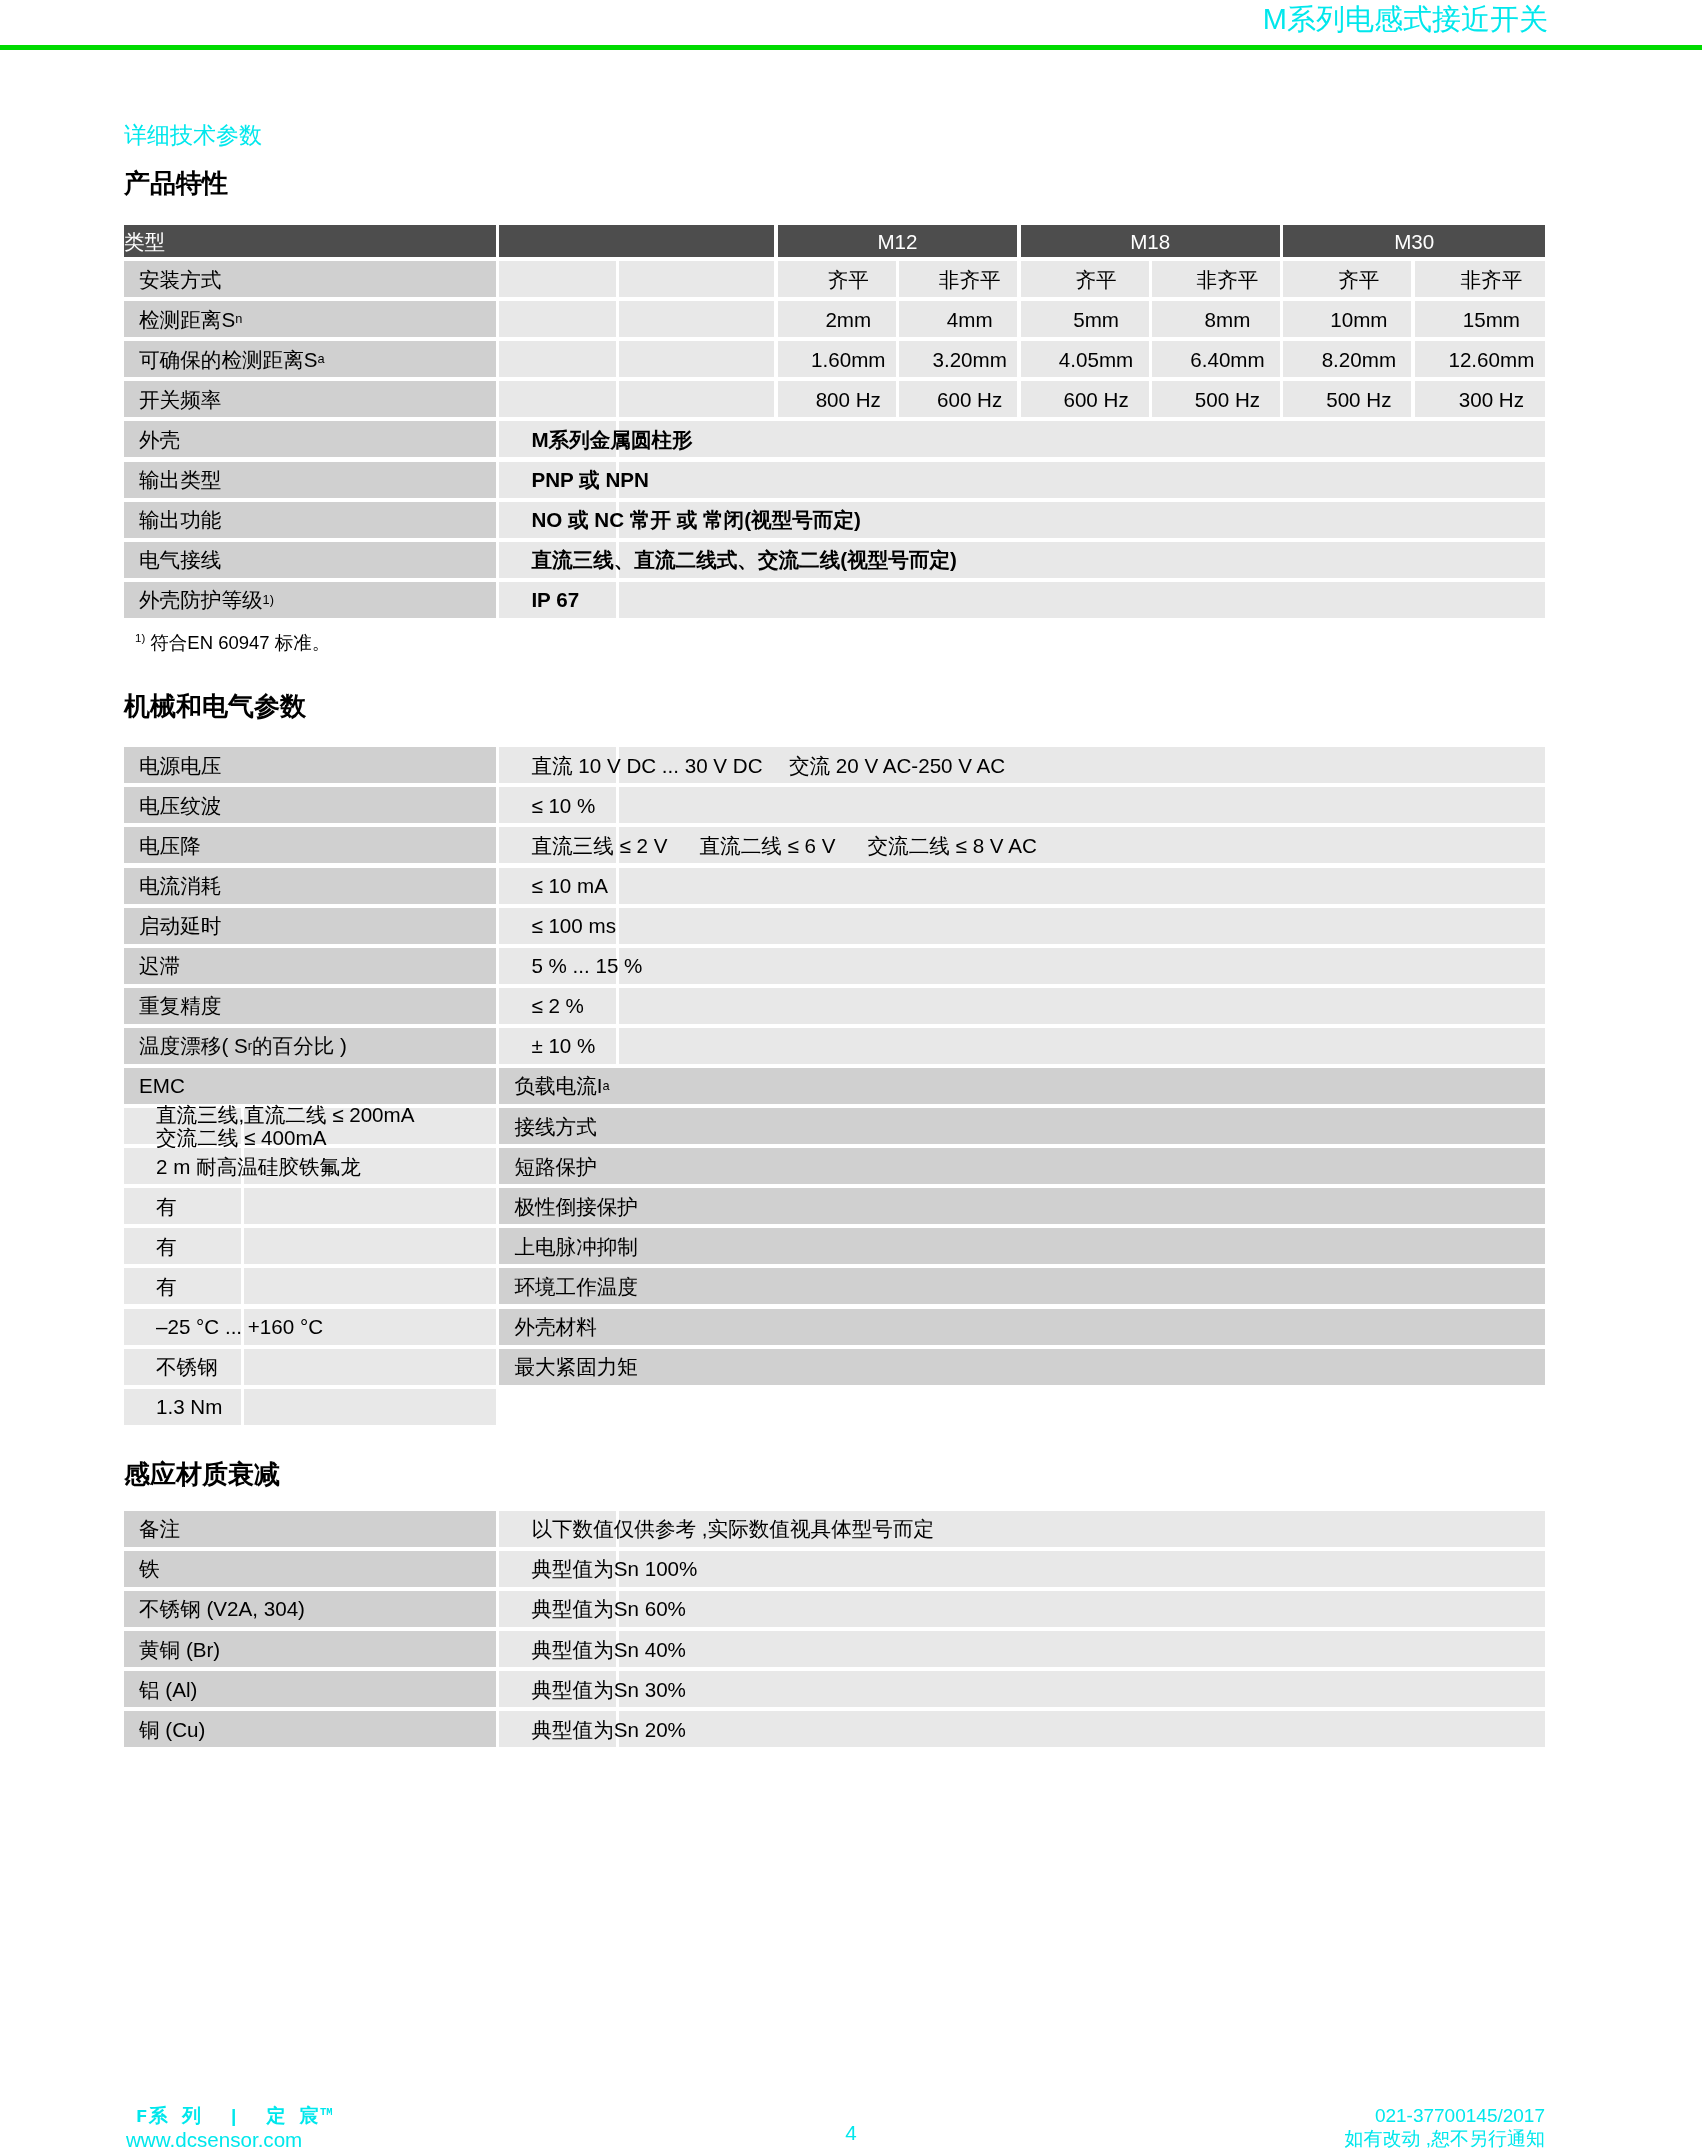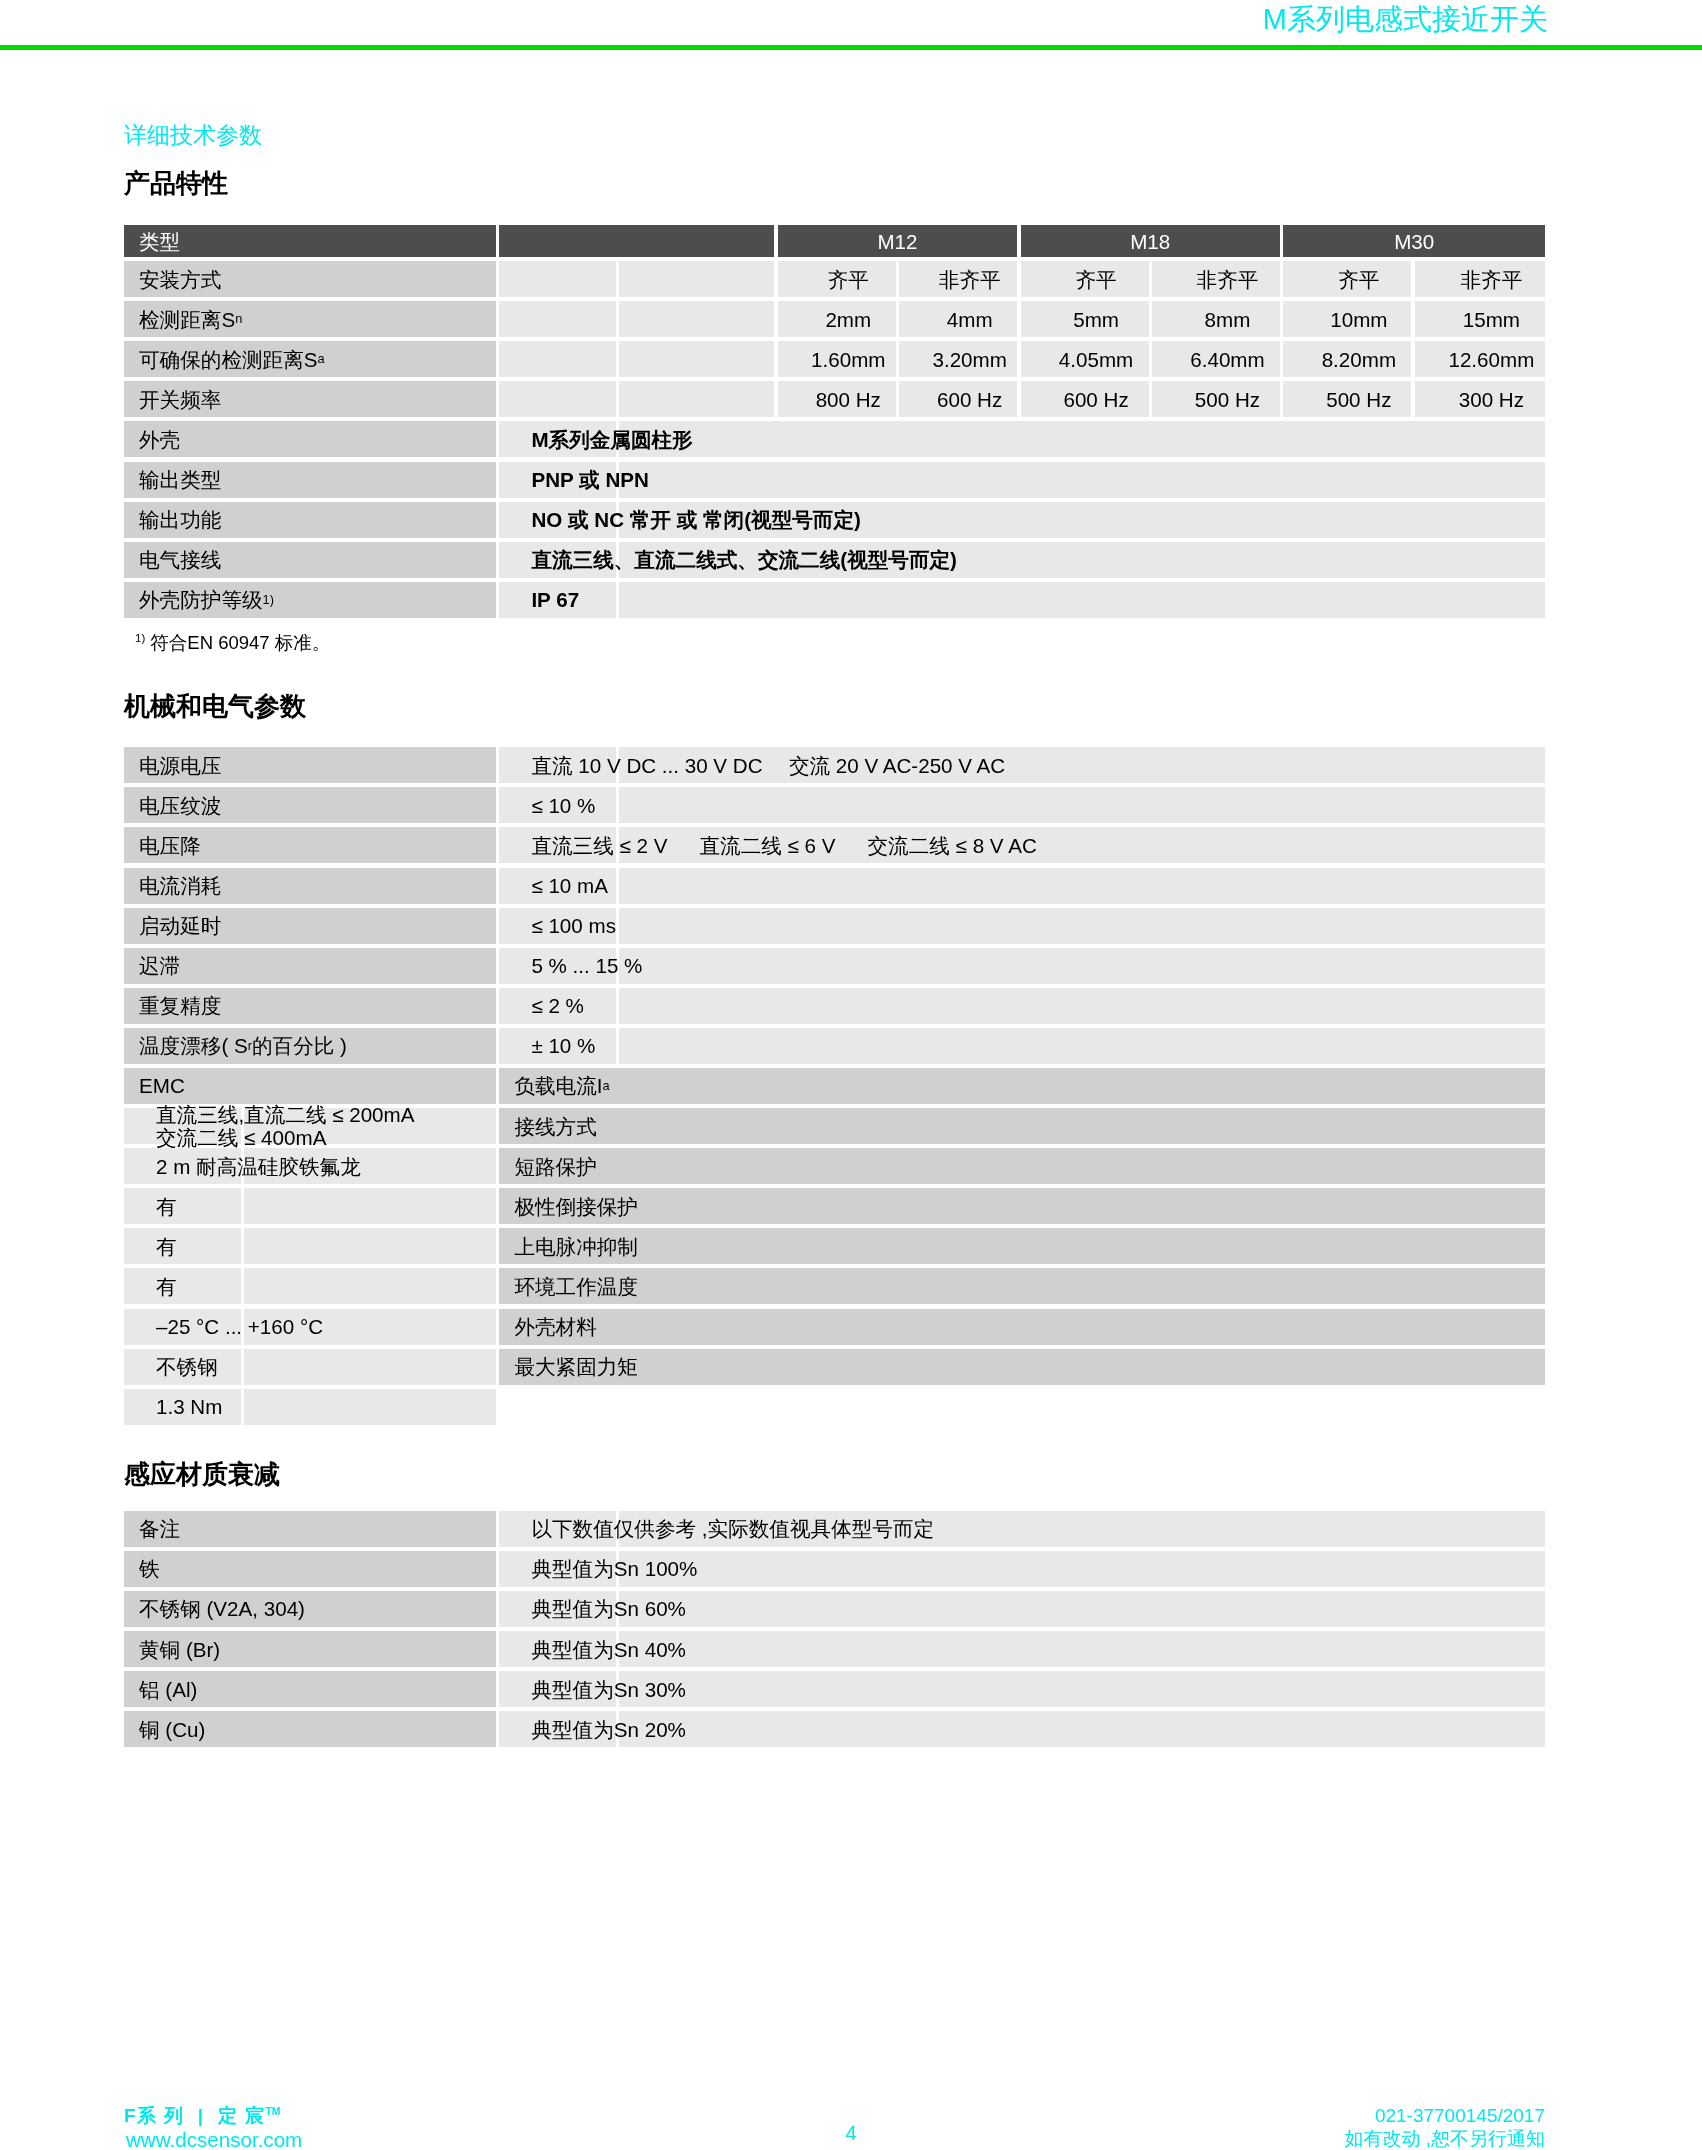--- a/index.html
+++ b/index.html
@@ -17,35 +17,35 @@
   .h-material{margin-top:34px;}
 
   .grid{display:grid;width:1421px;column-gap:3.4px;row-gap:4.1px;}
   .grid8{grid-template-columns:372px 275px 118px 118px 128px 128px 128px 1fr;grid-template-rows:32px repeat(9,36px);margin-top:27.5px;}
   .grid2{grid-template-columns:372px 1fr;grid-auto-rows:36px;}
   .t2{margin-top:26px;}
   .t3{margin-top:22px;}
 
   .cell{display:flex;align-items:center;font-size:20.6px;line-height:23px;white-space:pre-wrap;}
   .hd{background:#4D4D4D;color:#fff;}
-  .hd-label{padding-left:15px;}
+  .hd-label{}
   .hd-group{justify-content:center;}
   .span2{grid-column:span 2;}
   .lab{background:#D0D0D0;padding-left:15px;}
   .val{background:#E8E8E8;justify-content:center;padding-left:23px;}
   .valL{background:#E8E8E8;justify-content:flex-start;padding-left:32px;}
   .merge{grid-column:2 / -1;font-weight:bold;}
   
   .seam{background-image:linear-gradient(to right,rgba(255,255,255,0) 0px,rgba(255,255,255,0) 117px,#ffffff 117px,#ffffff 120px,rgba(255,255,255,0) 120px);}
 
   sub{font-size:0.62em;line-height:0;}
   sup{font-size:0.62em;line-height:0;}
   .footnote{margin-top:12.4px;padding-left:11px;font-size:18.5px;color:#000;}
 
-  .footer-brand{position:absolute;left:124px;top:2103px;color:#00E7EC;font-size:19px;font-weight:bold;letter-spacing:1.4px;white-space:pre;}
+  .footer-brand{position:absolute;left:136px;top:2103px;color:#00E7EC;font-size:19px;font-weight:bold;letter-spacing:1.4px;white-space:pre;font-family:Liberation Mono, monospace;}
   .footer-brand sup{font-size:0.55em;letter-spacing:0;}
   .footer-url{position:absolute;left:126px;top:2128px;color:#00E7EC;font-size:20.6px;font-weight:400;}
   .page-num{position:absolute;left:0;top:2121px;width:1702px;text-align:center;color:#00E7EC;font-size:20.6px;}
   .footer-right{position:absolute;right:157px;top:2105px;text-align:right;color:#00E7EC;font-size:19px;line-height:22.7px;white-space:pre;}
 </style>
 </head>
 <body>
 
 <div id="page">
 

